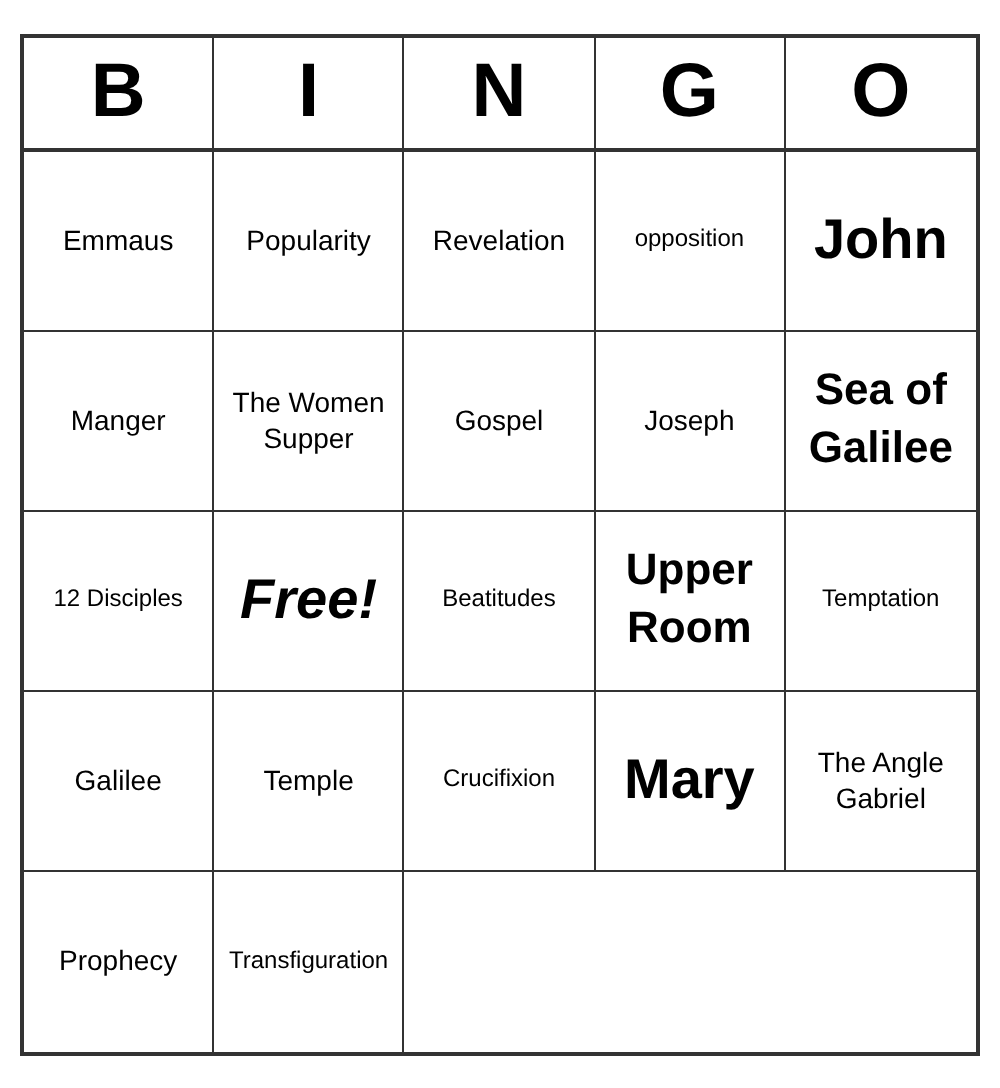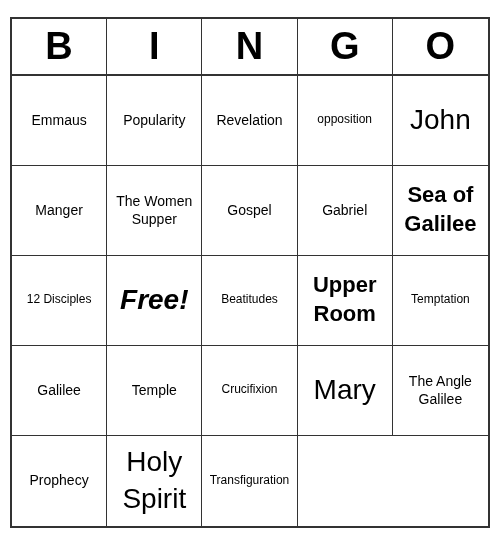--- a/index.html
+++ b/index.html
@@ -53,21 +53,21 @@
     }
     .bingo-cell:nth-child(n+21) {
       border-bottom: none;
     }
     .bingo-cell.large-text {
       font-size: 22px;
       font-weight: bold;
     }
     .bingo-cell.xlarge-text {
       font-size: 28px;
-      font-weight: normal;
+      font-weight: bold;
     }
     .bingo-cell.free {
       font-size: 28px;
       font-weight: bold;
       font-style: italic;
     }
     .bingo-cell.small-text {
       font-size: 12px;
     }
   </style>
@@ -84,29 +84,28 @@
     </div>
   <div class="bingo-grid">
   <div class="bingo-cell">Emmaus</div>
       <div class="bingo-cell">Popularity</div>
       <div class="bingo-cell">Revelation</div>
       <div class="bingo-cell small-text">opposition</div>
       <div class="bingo-cell xlarge-text">John</div>
       <div class="bingo-cell">Manger</div>
       <div class="bingo-cell">The Women Supper</div>
       <div class="bingo-cell">Gospel</div>
-      <div class="bingo-cell">Gabriel</div>
+      <div class="bingo-cell">Joseph</div>
       <div class="bingo-cell large-text">Sea of Galilee</div>
       <div class="bingo-cell small-text">12 Disciples</div>
       <div class="bingo-cell free">Free!</div>
       <div class="bingo-cell small-text">Beatitudes</div>
       <div class="bingo-cell large-text">Upper Room</div>
       <div class="bingo-cell small-text">Temptation</div>
       <div class="bingo-cell">Galilee</div>
       <div class="bingo-cell">Temple</div>
       <div class="bingo-cell small-text">Crucifixion</div>
       <div class="bingo-cell xlarge-text">Mary</div>
-      <div class="bingo-cell">The Angle Galilee</div>
+      <div class="bingo-cell">The Angle Gabriel</div>
       <div class="bingo-cell">Prophecy</div>
-      <div class="bingo-cell xlarge-text">Holy Spirit</div>
       <div class="bingo-cell small-text">Transfiguration</div>
     </div>
 </div>
 
 </body></html>

